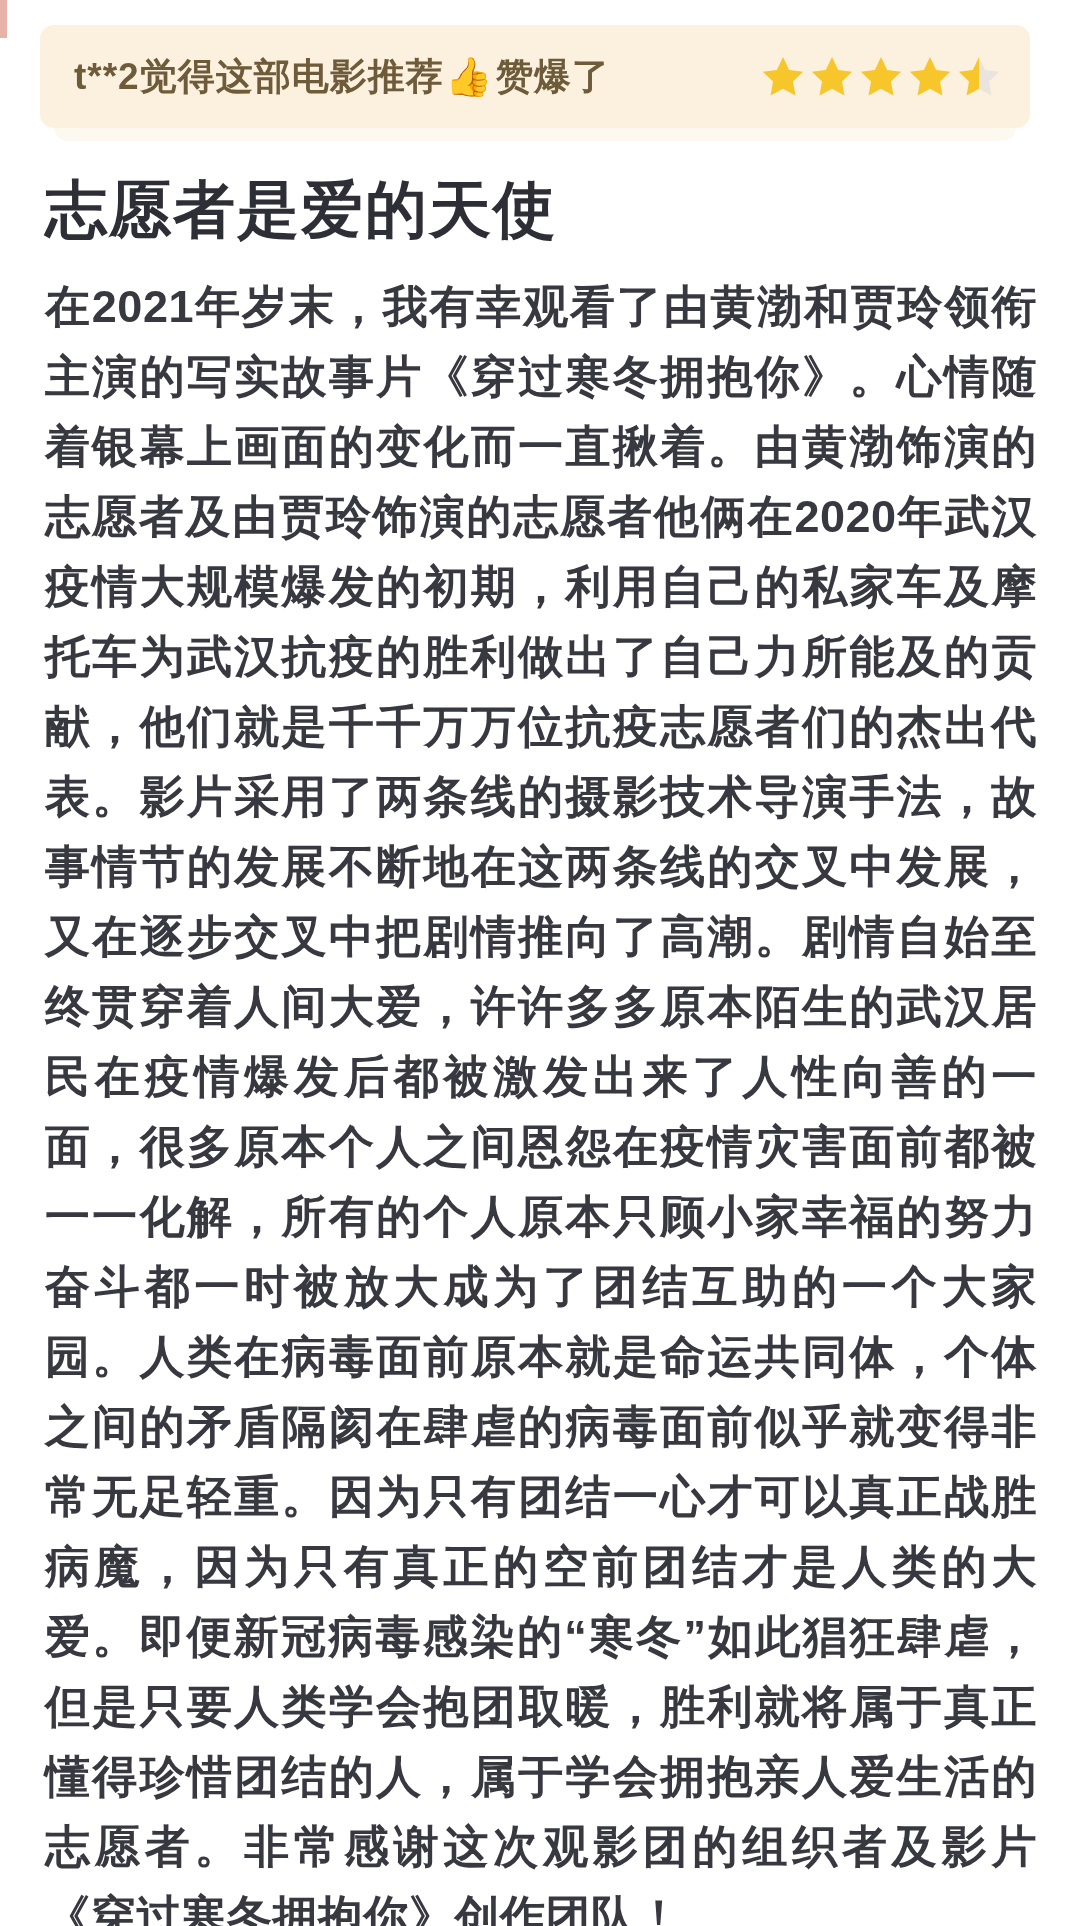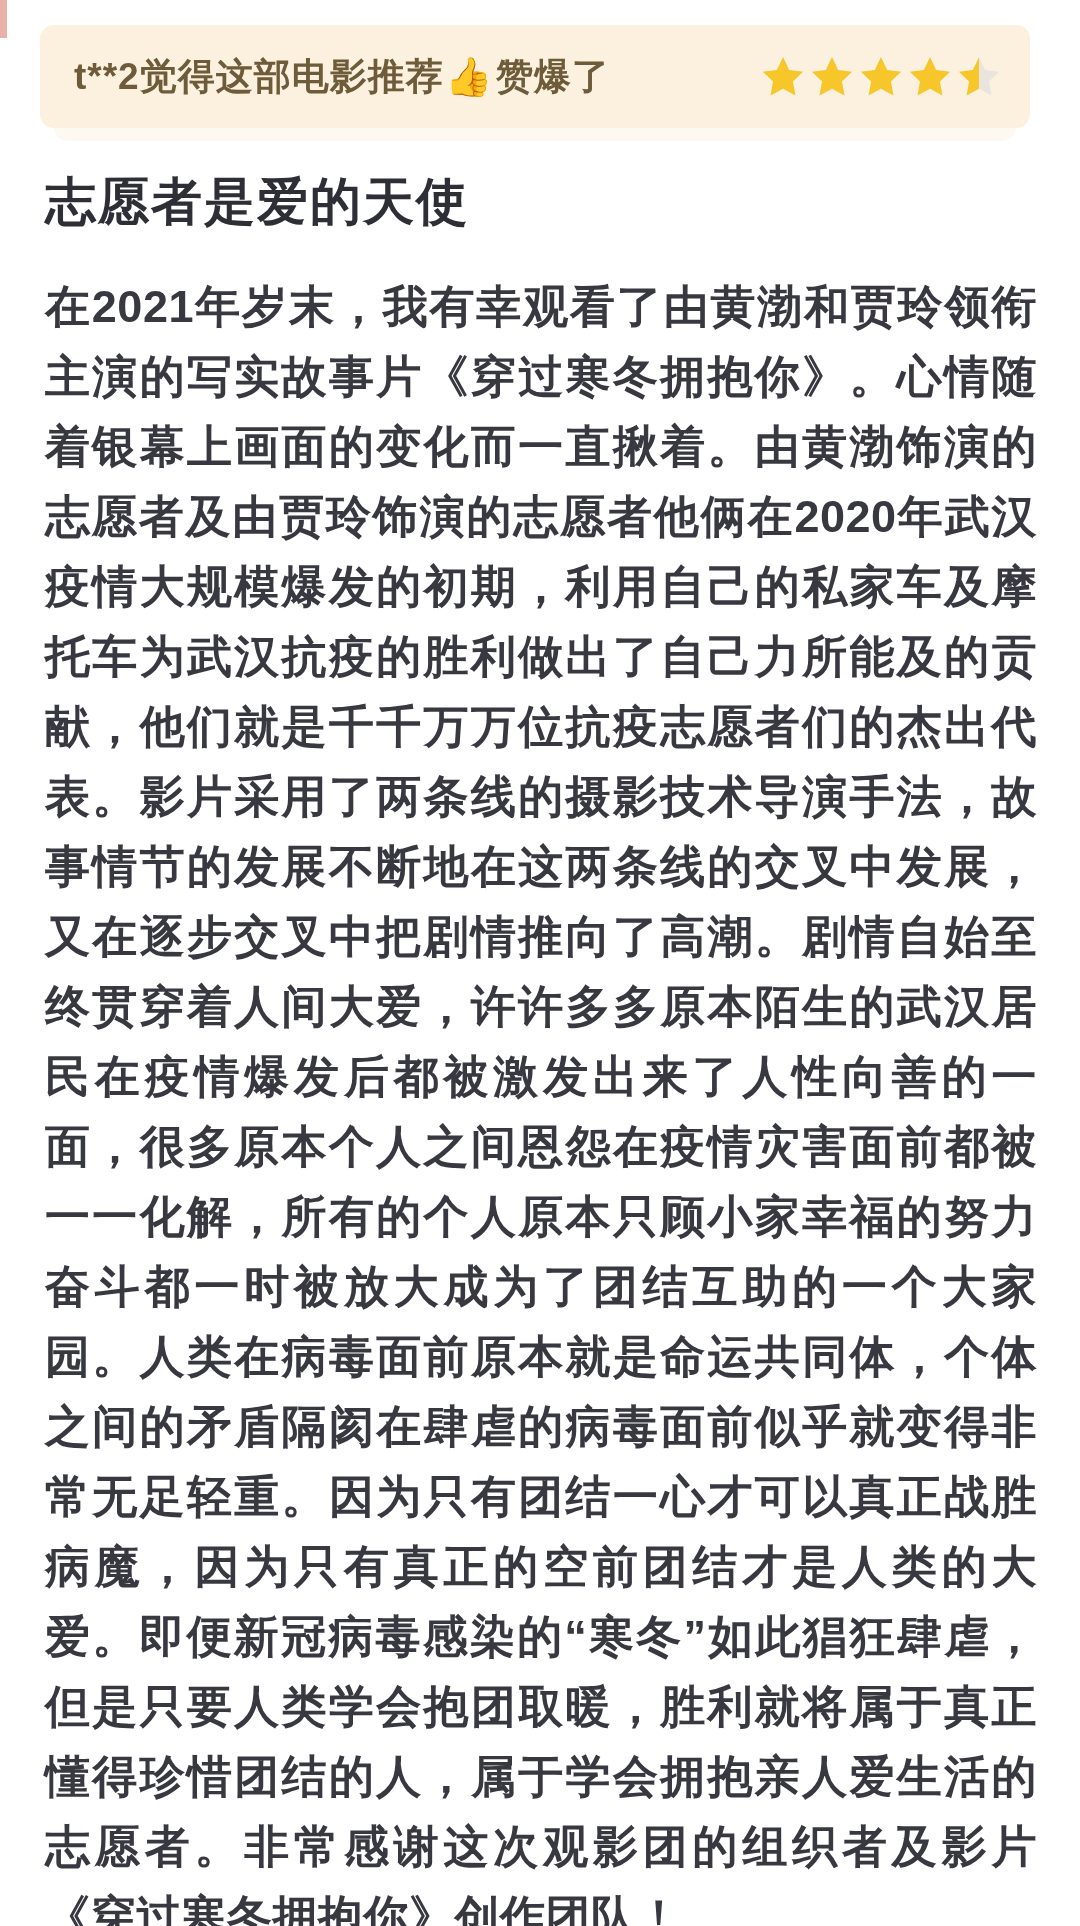--- a/index.html
+++ b/index.html
@@ -73,21 +73,21 @@
   .stars svg {
     width: 46px;
     height: 46px;
     display: block;
   }
   .review-title {
     position: absolute;
     left: 45px;
     top: 168px;
     width: 990px;
-    font-size: 51px;
+    font-size: 62px;
     font-weight: 800;
     color: var(--title-text, #2E2E37);
     letter-spacing: 2px;
   }
   .review-body {
     position: absolute;
     left: 45px;
     top: 272px;
     width: 992px;
     font-size: 45px;

